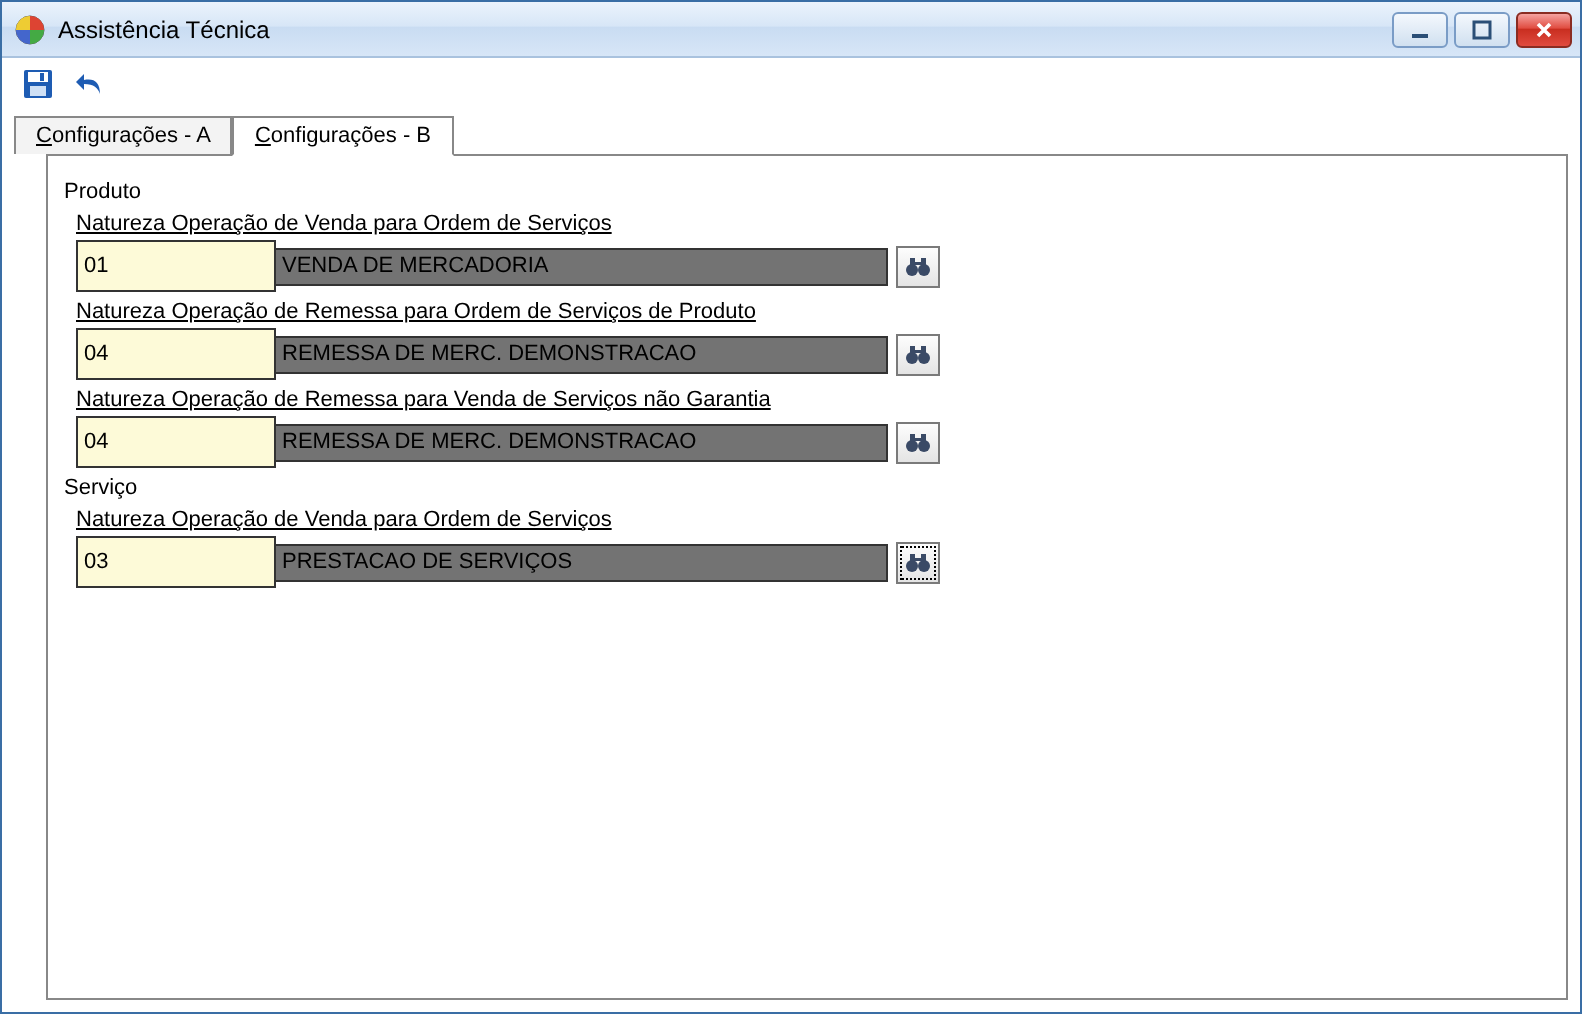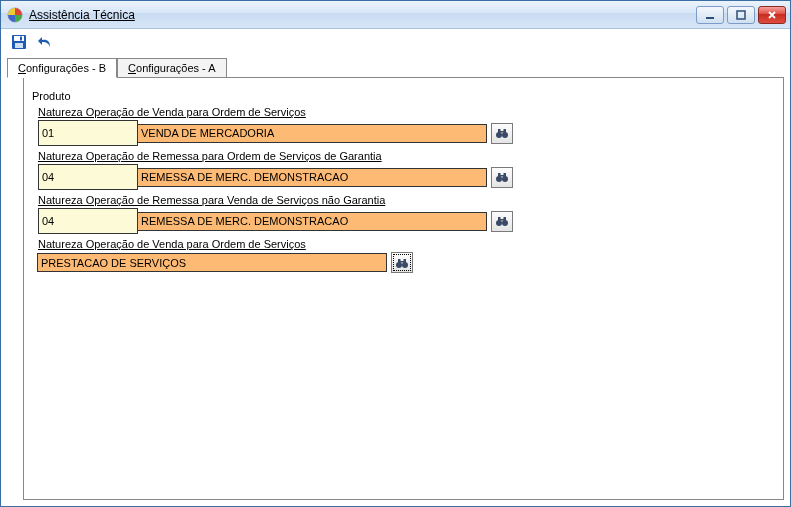--- a/index.html
+++ b/index.html
@@ -21,21 +21,20 @@
     display: flex;
     flex-direction: column;
   }
   .titlebar {
     height: 28px;
     background: linear-gradient(to bottom, #ebf3fc 0%, #d7e6f7 45%, #c9dcf2 46%, #d7e6f7 100%);
     border-bottom: 1px solid #a9c2de;
     display: flex;
     align-items: center;
     padding: 0 4px 0 6px;
-    text-decoration: underline;
   }
   .titlebar .app-icon {
     width: 16px; height: 16px;
     margin-right: 6px;
     display: inline-block;
     position: relative;
   }
   .titlebar .app-icon svg { width: 16px; height: 16px; }
   .titlebar .title {
     color: #000;
@@ -121,25 +120,25 @@
   .code-input {
     width: 100px;
     height: 19px;
     border: 1px solid #333;
     background: #fdfad8;
     font-size: 11px;
     font-family: Tahoma, Arial, sans-serif;
     padding: 12px 3px;
   }
   .desc-input {
-    width: 350px;
+    width: 307px;
     height: 19px;
     border: 1px solid #333;
     border-left: 1px solid #333;
-    background: #fdba74;
+    background: #737373;
     font-size: 11px;
     font-family: Tahoma, Arial, sans-serif;
     padding: 1px 3px;
     margin-left: -1px;
   }
   .lookup-btn {
     width: 22px;
     height: 21px;
     border: 1px solid #7a7a7a;
     background: linear-gradient(to bottom, #fdfdfd, #e4e4e4);
@@ -197,25 +196,25 @@
       </svg>
     </div>
     <div class="tool-btn" title="Undo">
       <svg viewBox="0 0 16 16">
         <path d="M5 3 L1 7 L5 11 L5 8 C10 8 12 10 13 13 C13 7 10 5 5 6 Z" fill="#1e5cb3"></path>
       </svg>
     </div>
   </div>
 
   <div class="tabs">
+    <div class="tab">
+      <span class="ul">C</span><span>onfigurações - A</span>
+    </div>
     <div class="tab active">
       <span class="ul">C</span><span>onfigurações - B</span>
-    </div>
-    <div class="tab">
-      <span class="ul">C</span><span>onfigurações - A</span>
     </div>
   </div>
 
   <div class="tab-panel">
 
     <div class="section-label">Produto</div>
 
     <div class="field-label">Natureza Operação de Venda para Ordem de Serviços</div>
     <div class="field-row">
       <input class="code-input" value="01" style="">
@@ -224,21 +223,21 @@
         <svg viewBox="0 0 14 14">
           <circle cx="4" cy="9" r="3" fill="#3a4a66"></circle>
             <circle cx="10" cy="9" r="3" fill="#3a4a66"></circle>
           <rect x="3" y="3" width="2.5" height="4" fill="#3a4a66"></rect>
             <rect x="8.5" y="3" width="2.5" height="4" fill="#3a4a66"></rect>
           <rect x="5" y="5" width="4" height="1.5" fill="#3a4a66"></rect>
         </svg>
       </div>
     </div>
 
-    <div class="field-label">Natureza Operação de Remessa para Ordem de Serviços de  Garantia</div>
+    <div class="field-label">Natureza Operação de Remessa para Ordem de Serviços de  Produto</div>
     <div class="field-row">
       <input class="code-input" value="04" style="">
       <input class="desc-input" value="REMESSA DE MERC. DEMONSTRACAO" style="">
       <div class="lookup-btn">
         <svg viewBox="0 0 14 14">
           <circle cx="4" cy="9" r="3" fill="#3a4a66"></circle>
             <circle cx="10" cy="9" r="3" fill="#3a4a66"></circle>
           <rect x="3" y="3" width="2.5" height="4" fill="#3a4a66"></rect>
             <rect x="8.5" y="3" width="2.5" height="4" fill="#3a4a66"></rect>
           <rect x="5" y="5" width="4" height="1.5" fill="#3a4a66"></rect>
@@ -254,23 +253,25 @@
         <svg viewBox="0 0 14 14">
           <circle cx="4" cy="9" r="3" fill="#3a4a66"></circle>
             <circle cx="10" cy="9" r="3" fill="#3a4a66"></circle>
           <rect x="3" y="3" width="2.5" height="4" fill="#3a4a66"></rect>
             <rect x="8.5" y="3" width="2.5" height="4" fill="#3a4a66"></rect>
           <rect x="5" y="5" width="4" height="1.5" fill="#3a4a66"></rect>
         </svg>
       </div>
     </div>
 
+    <div class="section-label">Serviço</div>
 
     <div class="field-label">Natureza Operação de Venda para Ordem de Serviços</div>
     <div class="field-row">
+      <input class="code-input" value="03" style="">
       <input class="desc-input" value="PRESTACAO DE SERVIÇOS" style="">
       <div class="lookup-btn focused">
         <svg viewBox="0 0 14 14">
           <circle cx="4" cy="9" r="3" fill="#3a4a66"></circle>
             <circle cx="10" cy="9" r="3" fill="#3a4a66"></circle>
           <rect x="3" y="3" width="2.5" height="4" fill="#3a4a66"></rect>
             <rect x="8.5" y="3" width="2.5" height="4" fill="#3a4a66"></rect>
           <rect x="5" y="5" width="4" height="1.5" fill="#3a4a66"></rect>
         </svg>
       </div>

